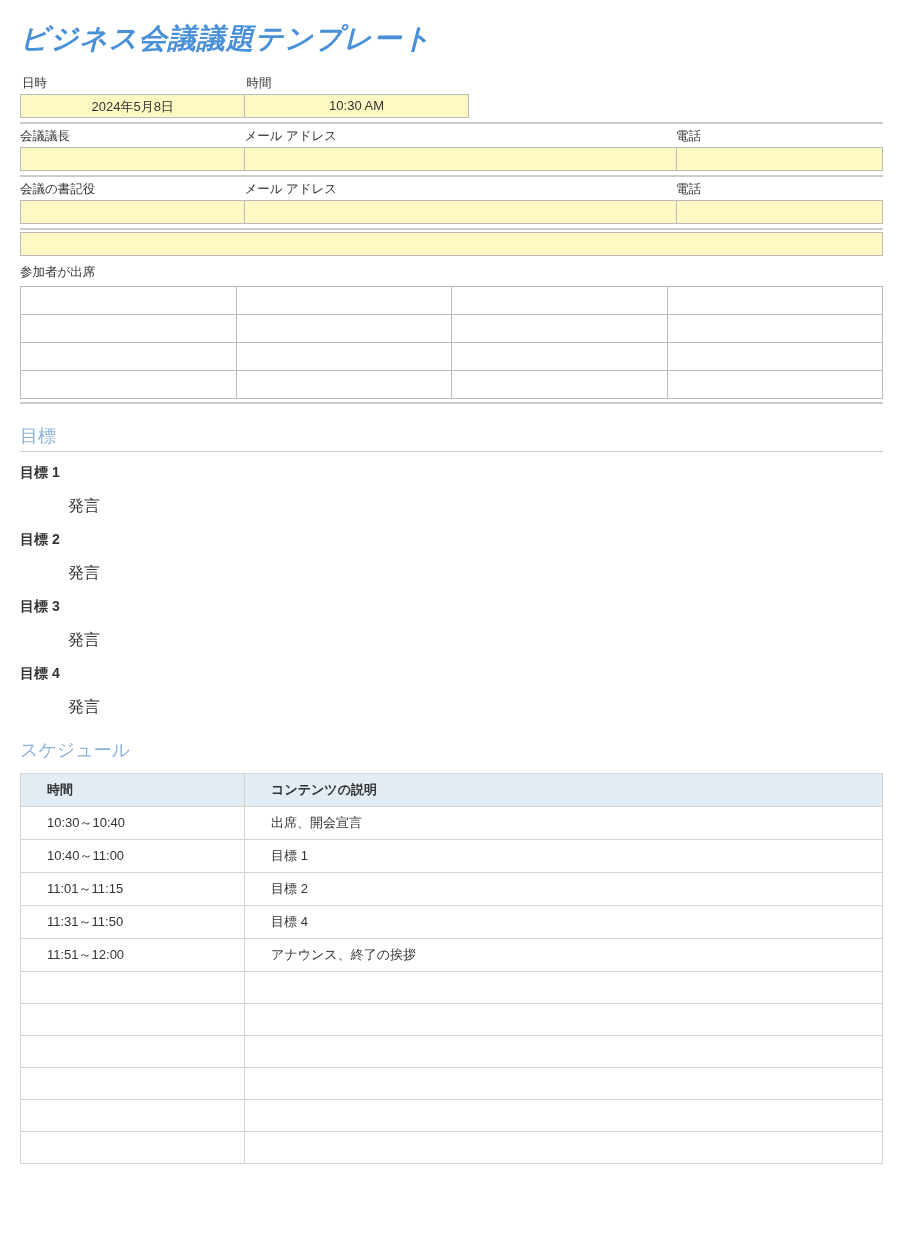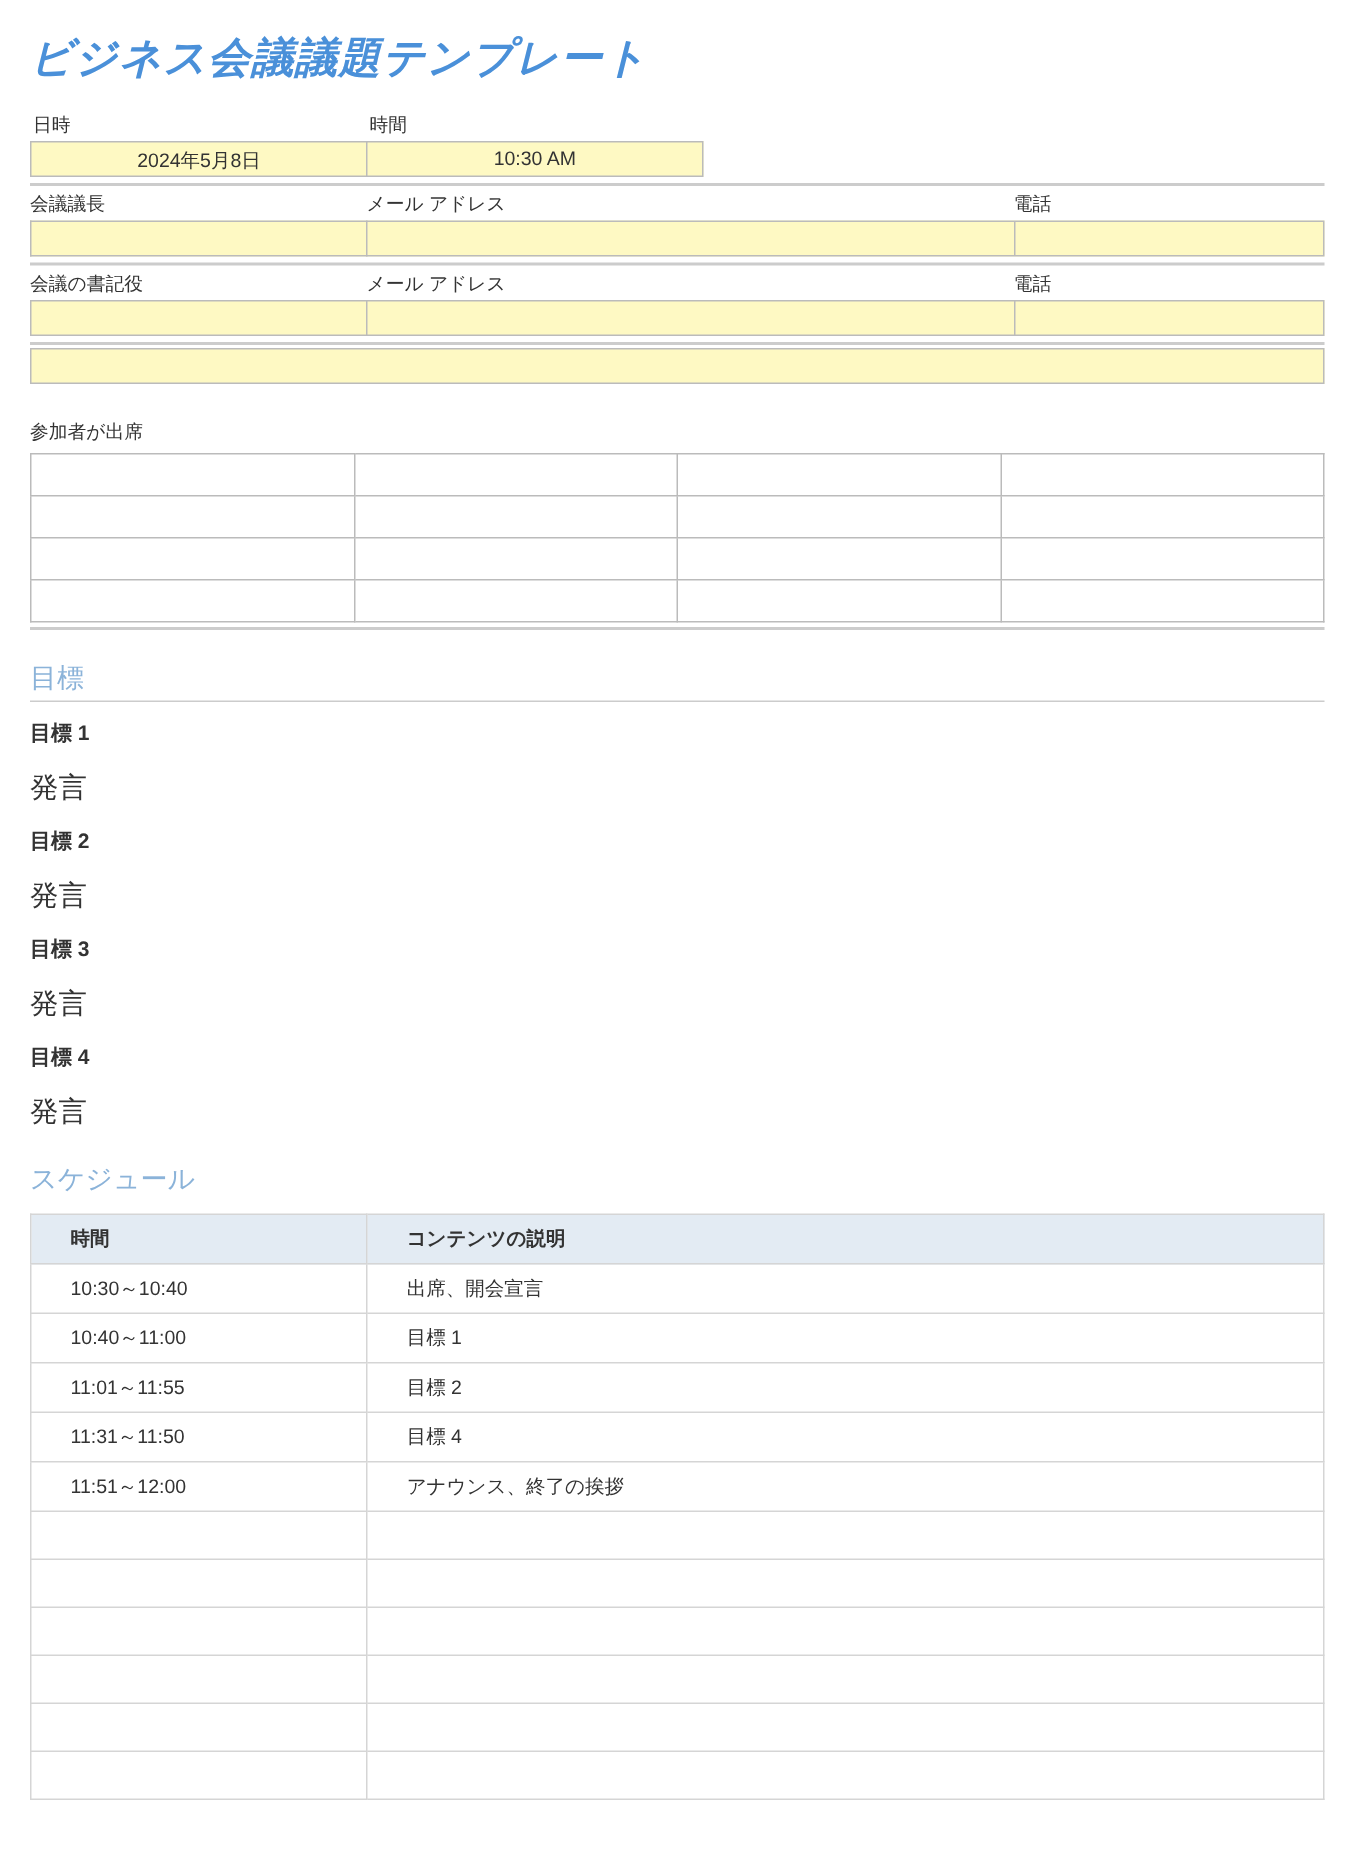--- a/index.html
+++ b/index.html
@@ -57,21 +57,21 @@
 
   
   .attendees { width: 100%; border-collapse: collapse; margin-top: 3px; }
   .attendees td { border: 1px solid #bbb; height: 28px; }
   .attendees-sep { border-bottom: 2px solid #ccc; margin-top:3px;}
 
   
   .goals { margin-top: 12px; }
   .goal-item { margin: 10px 0 14px 0; }
   .goal-title { font-weight: bold; font-size: 14px; margin-bottom: 14px; }
-  .goal-sub { font-size: 19px; }
+  .goal-sub { font-size: 16px; margin-left: 48px; }
 
   
   .schedule-wrap { margin-top: 8px; }
   .sched { width: 100%; border-collapse: collapse; }
   .sched th {
     background: #e3ebf3;
     text-align: left;
     font-weight: bold;
     padding: 7px 10px 7px 26px;
     border: 1px solid #d5d5d5;
@@ -132,21 +132,21 @@
   </div>
 </div>
 <div class="row-sep"></div>
 
 <div class="field-row row-title">
   <div class="field-group">
     <div class="field-value"></div>
   </div>
 </div>
 
-<div class="field-label" style="margin-top:22px;">参加者が出席</div>
+<div class="field-label" style="margin-top:6px;">参加者が出席</div>
 <table class="attendees">
   <tbody>
       <tr>
     <td></td>
     <td></td>
     <td></td>
     <td></td>
   </tr>
   <tr>
     <td></td>
@@ -200,21 +200,21 @@
     </tr>
     <tr>
       <td class="time">10:30～10:40</td>
       <td class="desc">出席、開会宣言</td>
     </tr>
     <tr>
       <td class="time">10:40～11:00</td>
       <td class="desc">目標 1</td>
     </tr>
     <tr>
-      <td class="time">11:01～11:55</td>
+      <td class="time">11:01～11:15</td>
       <td class="desc">目標 2</td>
     </tr>
     <tr>
       <td class="time">11:31～11:50</td>
       <td class="desc">目標 4</td>
     </tr>
     <tr>
       <td class="time">11:51～12:00</td>
       <td class="desc">アナウンス、終了の挨拶</td>
     </tr>

